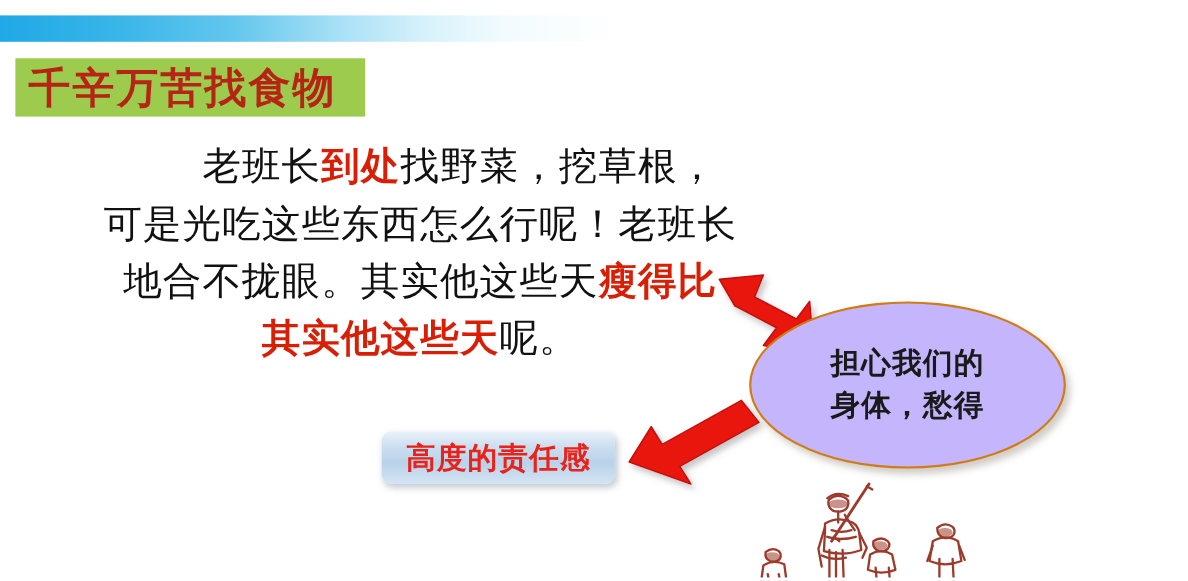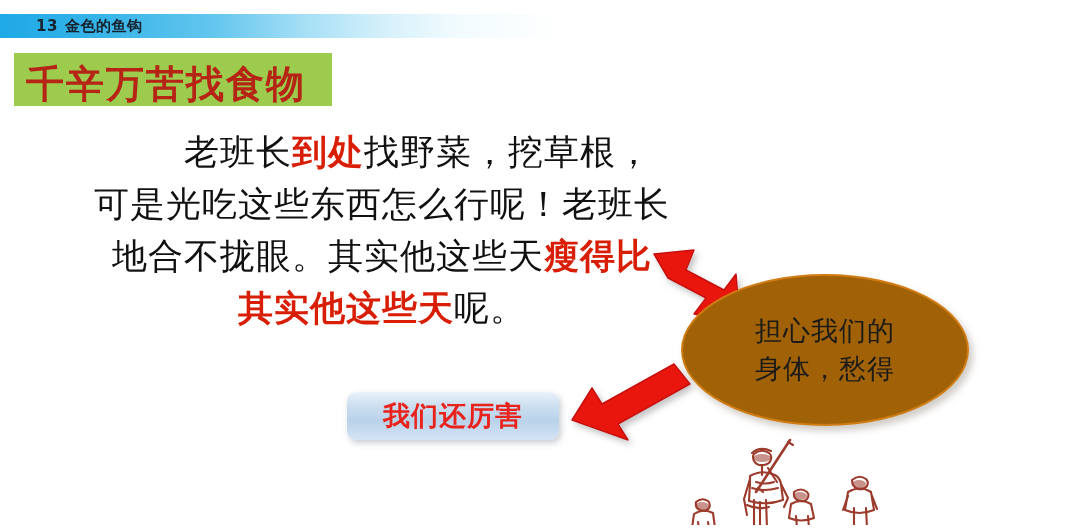--- a/index.html
+++ b/index.html
@@ -49,21 +49,21 @@
 
   
   #title-banner {
     position: absolute;
     left: 14px;
     top: 53px;
     width: 318px;
     height: 53px;
     background: #9ccb4e;
     display: flex;
-    align-items: flex-end;
+    align-items: center;
     justify-content: flex-start;
     padding-left: 12px;
     box-sizing: border-box;
   }
   #title-banner-text {
     font-family: "DejaVu Serif", serif;
     font-size: 38px;
     font-weight: bold;
     color: #b52415;
     letter-spacing: 2px;
@@ -96,28 +96,29 @@
   }
 
   
   #ellipse-callout {
     position: absolute;
     left: 681px;
     top: 274px;
     width: 288px;
     height: 152px;
     border-radius: 50%;
-    background: #a16207;
+    background: #c4b5fd;
     border: 2px solid #d07c12;
     box-shadow: 4px 5px 7px rgba(120,110,95,0.35);
     display: flex;
     flex-direction: column;
     align-items: center;
     justify-content: center;
     box-sizing: border-box;
+    font-weight: bold;
   }
   .ellipse-line {
     font-family: "DejaVu Sans", sans-serif;
     font-size: 27px;
     line-height: 38px;
     color: #1a1a1a;
     white-space: nowrap;
     letter-spacing: 1px;
   }
 
@@ -187,23 +188,20 @@
     height: 3px;
     background: #ffffff;
   }
 </style>
 </head>
 <body>
 
 <div id="slide">
 
   <div id="header-bar"></div>
-  <div id="header-label">
-    <span id="header-number">13</span><span id="header-title">金色的鱼钩</span>
-  </div>
 
   <div id="title-banner">
     <span id="title-banner-text">千辛万苦找食物</span>
   </div>
 
   <div id="paragraph">
       <div class="para-line indent"><span>老班长</span><span class="hl">到处</span><span>找野菜，挖草根，</span></div>
       <div class="para-line"><span>可是光吃这些东西怎么行呢！老班长</span></div>
       <div class="para-line"><span>地合不拢眼。其实他这些天</span><span class="hl">瘦得比</span></div>
       <div class="para-line"><span class="hl">其实他这些天</span><span>呢。</span></div>
@@ -226,21 +224,21 @@
     </defs>
     <polygon filter="url(#shB)" points="6,58 26,26 36,42 108,2 124,22 52,62 62,78" fill="#e8140b" stroke="#c71109" stroke-width="1.5" stroke-linejoin="round"></polygon>
   </svg>
 
   <div id="ellipse-callout">
     <span class="ellipse-line">担心我们的</span>
     <span class="ellipse-line">身体，愁得</span>
   </div>
 
   <div id="blue-box">
-    <span id="blue-box-text">我们还厉害</span>
+    <span id="blue-box-text">高度的责任感</span>
   </div>
 
   <div id="figures">
     <svg id="fig-svg" width="270" height="90" viewBox="0 0 270 90">
       <g fill="none" stroke="#9c3b2c" stroke-width="2.1" stroke-linecap="round" stroke-linejoin="round">
 
         <path d="M64 16 q7-6 15-1 q3 2 2 6 q-1 5-7 6 q-7 1-10-4 q-2-5 0-7z"></path>
         <path d="M62 15 q8-7 19-2"></path>
         <path d="M72 27 l0 10"></path>
         <path d="M60 38 q12-7 25-1 q5 3 6 9 l2 16 q-16 6-34 1 l1-18 q0-5 0-7z"></path>

